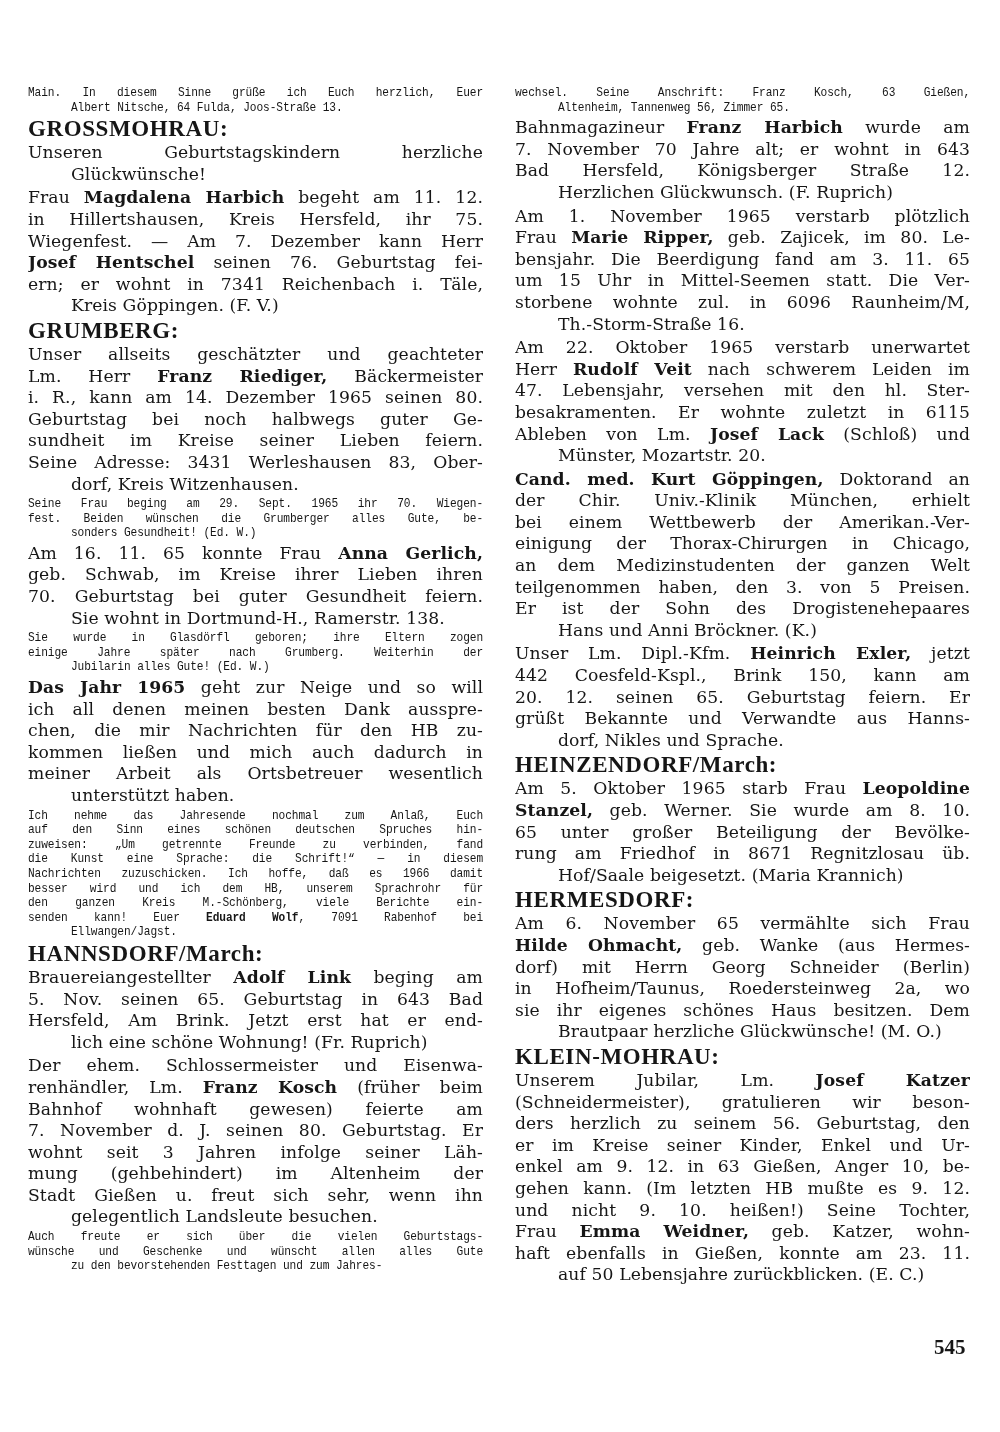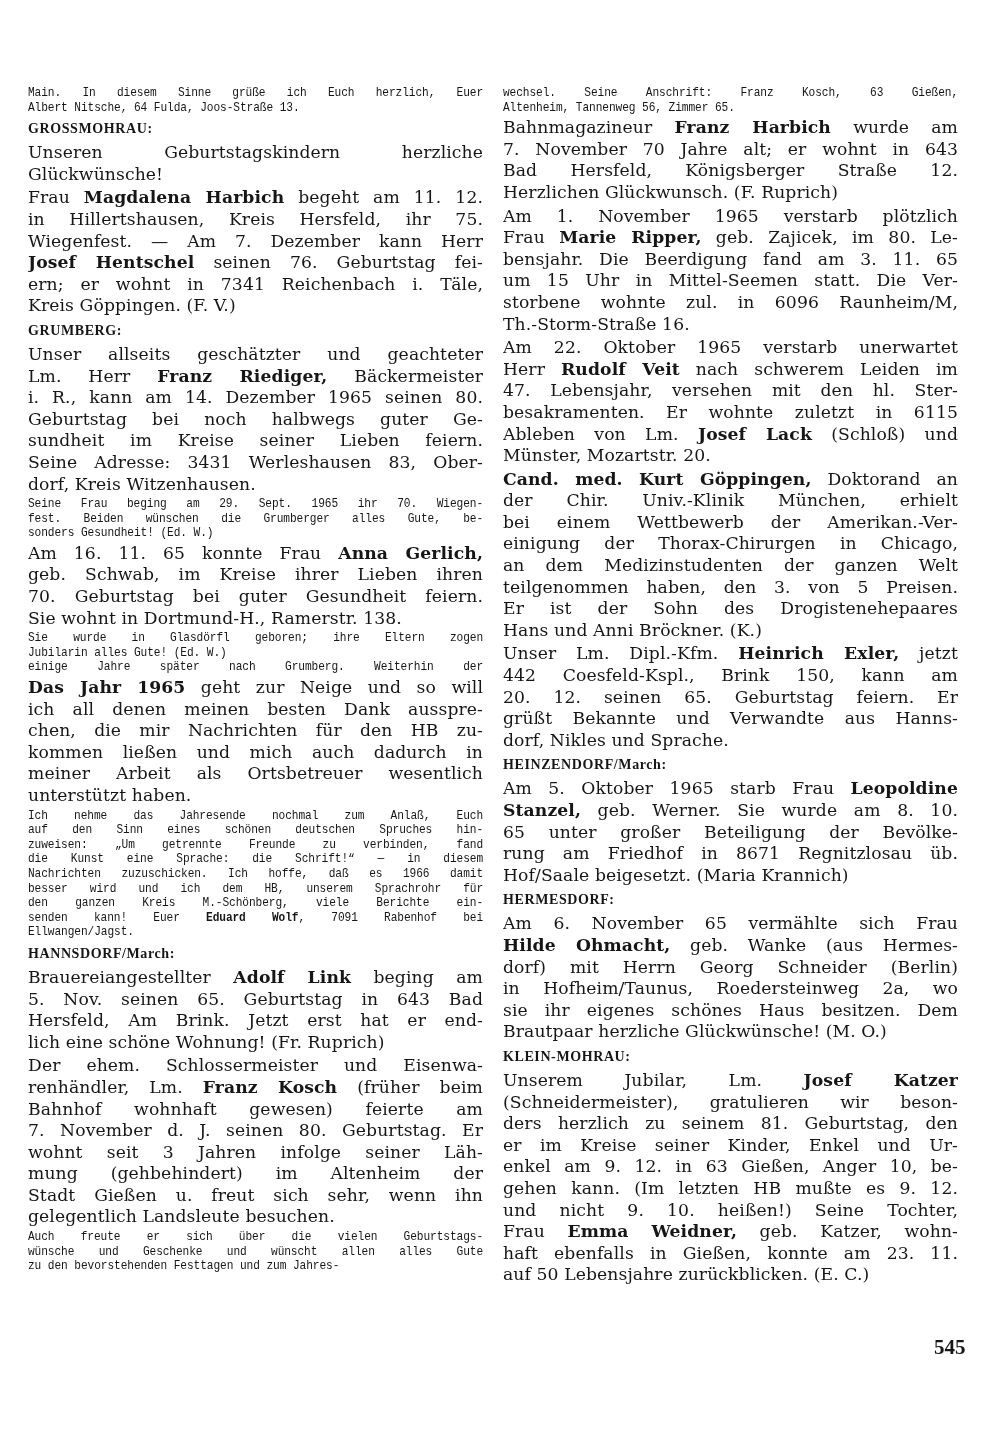--- a/index.html
+++ b/index.html
@@ -1,28 +1,28 @@
 <!DOCTYPE html>
 <html><head>
 <meta charset="utf-8">
 <style>
   html, body { margin: 0; padding: 0; background: #ffffff; }
   body { width: 1000px; height: 1432px; position: relative; overflow: hidden; color: #161616; }
   .col { position: absolute; top: 86px; width: 455px; }
   .col-left { left: 28px; }
-  .col-right { left: 503px; }
+  .col-right { left: 515px; }
   .line {
     display: block; white-space: nowrap; text-align: justify; text-align-last: justify;
     overflow: hidden;
   }
-  .line.last { text-align-last: left; }
+  .line.last { text-align-last: left; margin-left: 43px; }
   .body .line { font-family: "DejaVu Serif", serif; font-size: 17.2px; line-height: 21.6px; letter-spacing: 0.1px; }
   .small .line { font-family: Liberation Mono, monospace; font-size: 13px; line-height: 14.6px; transform-origin: left; letter-spacing: -0.1px; }
   .small { margin: 0; }
-  .heading { font-family: "Liberation Serif", serif; font-weight: bold; font-size: 14px; line-height: 22px; margin: 3px 0 2px 0; letter-spacing: 0.6px; }
+  .heading { font-family: "Liberation Serif", serif; font-weight: bold; font-size: 23px; line-height: 22px; margin: 3px 0 2px 0; letter-spacing: 0.6px; }
   .para { margin: 0 0 2px 0; }
   b { font-weight: bold; }
   .page-number { position: absolute; left: 934px; top: 1335px; font-family: Liberation Serif, serif; font-weight: bold; font-size: 21px; }
   .cond { display: inline-block; transform: scaleX(0.86); transform-origin: left; width: 116.3%; }
 </style>
 </head>
 <body>
 
 <div class="col col-left">
     <div class="para small">
@@ -58,22 +58,22 @@
       <span class="line last"><span class="cond" style="text-align: justify; text-align-last: left;">sonders Gesundheit! (Ed. W.)</span></span>
     </div>
     <div class="para body">
       <span class="line">Am 16. 11. 65 konnte Frau <b>Anna Gerlich,</b></span>
       <span class="line">geb. Schwab, im Kreise ihrer Lieben ihren</span>
       <span class="line">70. Geburtstag bei guter Gesundheit feiern.</span>
       <span class="line last">Sie wohnt in Dortmund-H., Ramerstr. 138.</span>
     </div>
     <div class="para small">
       <span class="line"><span class="cond" style="text-align: justify; text-align-last: justify;">Sie wurde in Glasdörfl geboren; ihre Eltern zogen</span></span>
+      <span class="line"><span class="cond" style="text-align: justify; text-align-last: justify;">einige Jahre später nach Grumberg. Weiterhin der</span></span>
       <span class="line last"><span class="cond" style="text-align: justify; text-align-last: left;">Jubilarin alles Gute! (Ed. W.)</span></span>
-      <span class="line"><span class="cond" style="text-align: justify; text-align-last: justify;">einige Jahre später nach Grumberg. Weiterhin der</span></span>
     </div>
     <div class="para body">
       <span class="line"><b>Das Jahr 1965</b> geht zur Neige und so will</span>
       <span class="line">ich all denen meinen besten Dank ausspre-</span>
       <span class="line">chen, die mir Nachrichten für den HB zu-</span>
       <span class="line">kommen ließen und mich auch dadurch in</span>
       <span class="line">meiner Arbeit als Ortsbetreuer wesentlich</span>
       <span class="line last">unterstützt haben.</span>
     </div>
     <div class="para small">
@@ -168,21 +168,21 @@
       <span class="line"><b>Hilde Ohmacht,</b> geb. Wanke (aus Hermes-</span>
       <span class="line">dorf) mit Herrn Georg Schneider (Berlin)</span>
       <span class="line">in Hofheim/Taunus, Roedersteinweg 2a, wo</span>
       <span class="line">sie ihr eigenes schönes Haus besitzen. Dem</span>
       <span class="line last">Brautpaar herzliche Glückwünsche! (M. O.)</span>
     </div>
     <div class="heading">KLEIN-MOHRAU:</div>
     <div class="para body">
       <span class="line">Unserem Jubilar, Lm. <b>Josef Katzer</b></span>
       <span class="line">(Schneidermeister), gratulieren wir beson-</span>
-      <span class="line">ders herzlich zu seinem 81. Geburtstag, den</span>
+      <span class="line">ders herzlich zu seinem 56. Geburtstag, den</span>
       <span class="line">er im Kreise seiner Kinder, Enkel und Ur-</span>
       <span class="line">enkel am 9. 12. in 63 Gießen, Anger 10, be-</span>
       <span class="line">gehen kann. (Im letzten HB mußte es 9. 12.</span>
       <span class="line">und nicht 9. 10. heißen!) Seine Tochter,</span>
       <span class="line">Frau <b>Emma Weidner,</b> geb. Katzer, wohn-</span>
       <span class="line">haft ebenfalls in Gießen, konnte am 23. 11.</span>
       <span class="line last">auf 50 Lebensjahre zurückblicken. (E. C.)</span>
     </div>
   </div>
 <div class="page-number">545</div>

